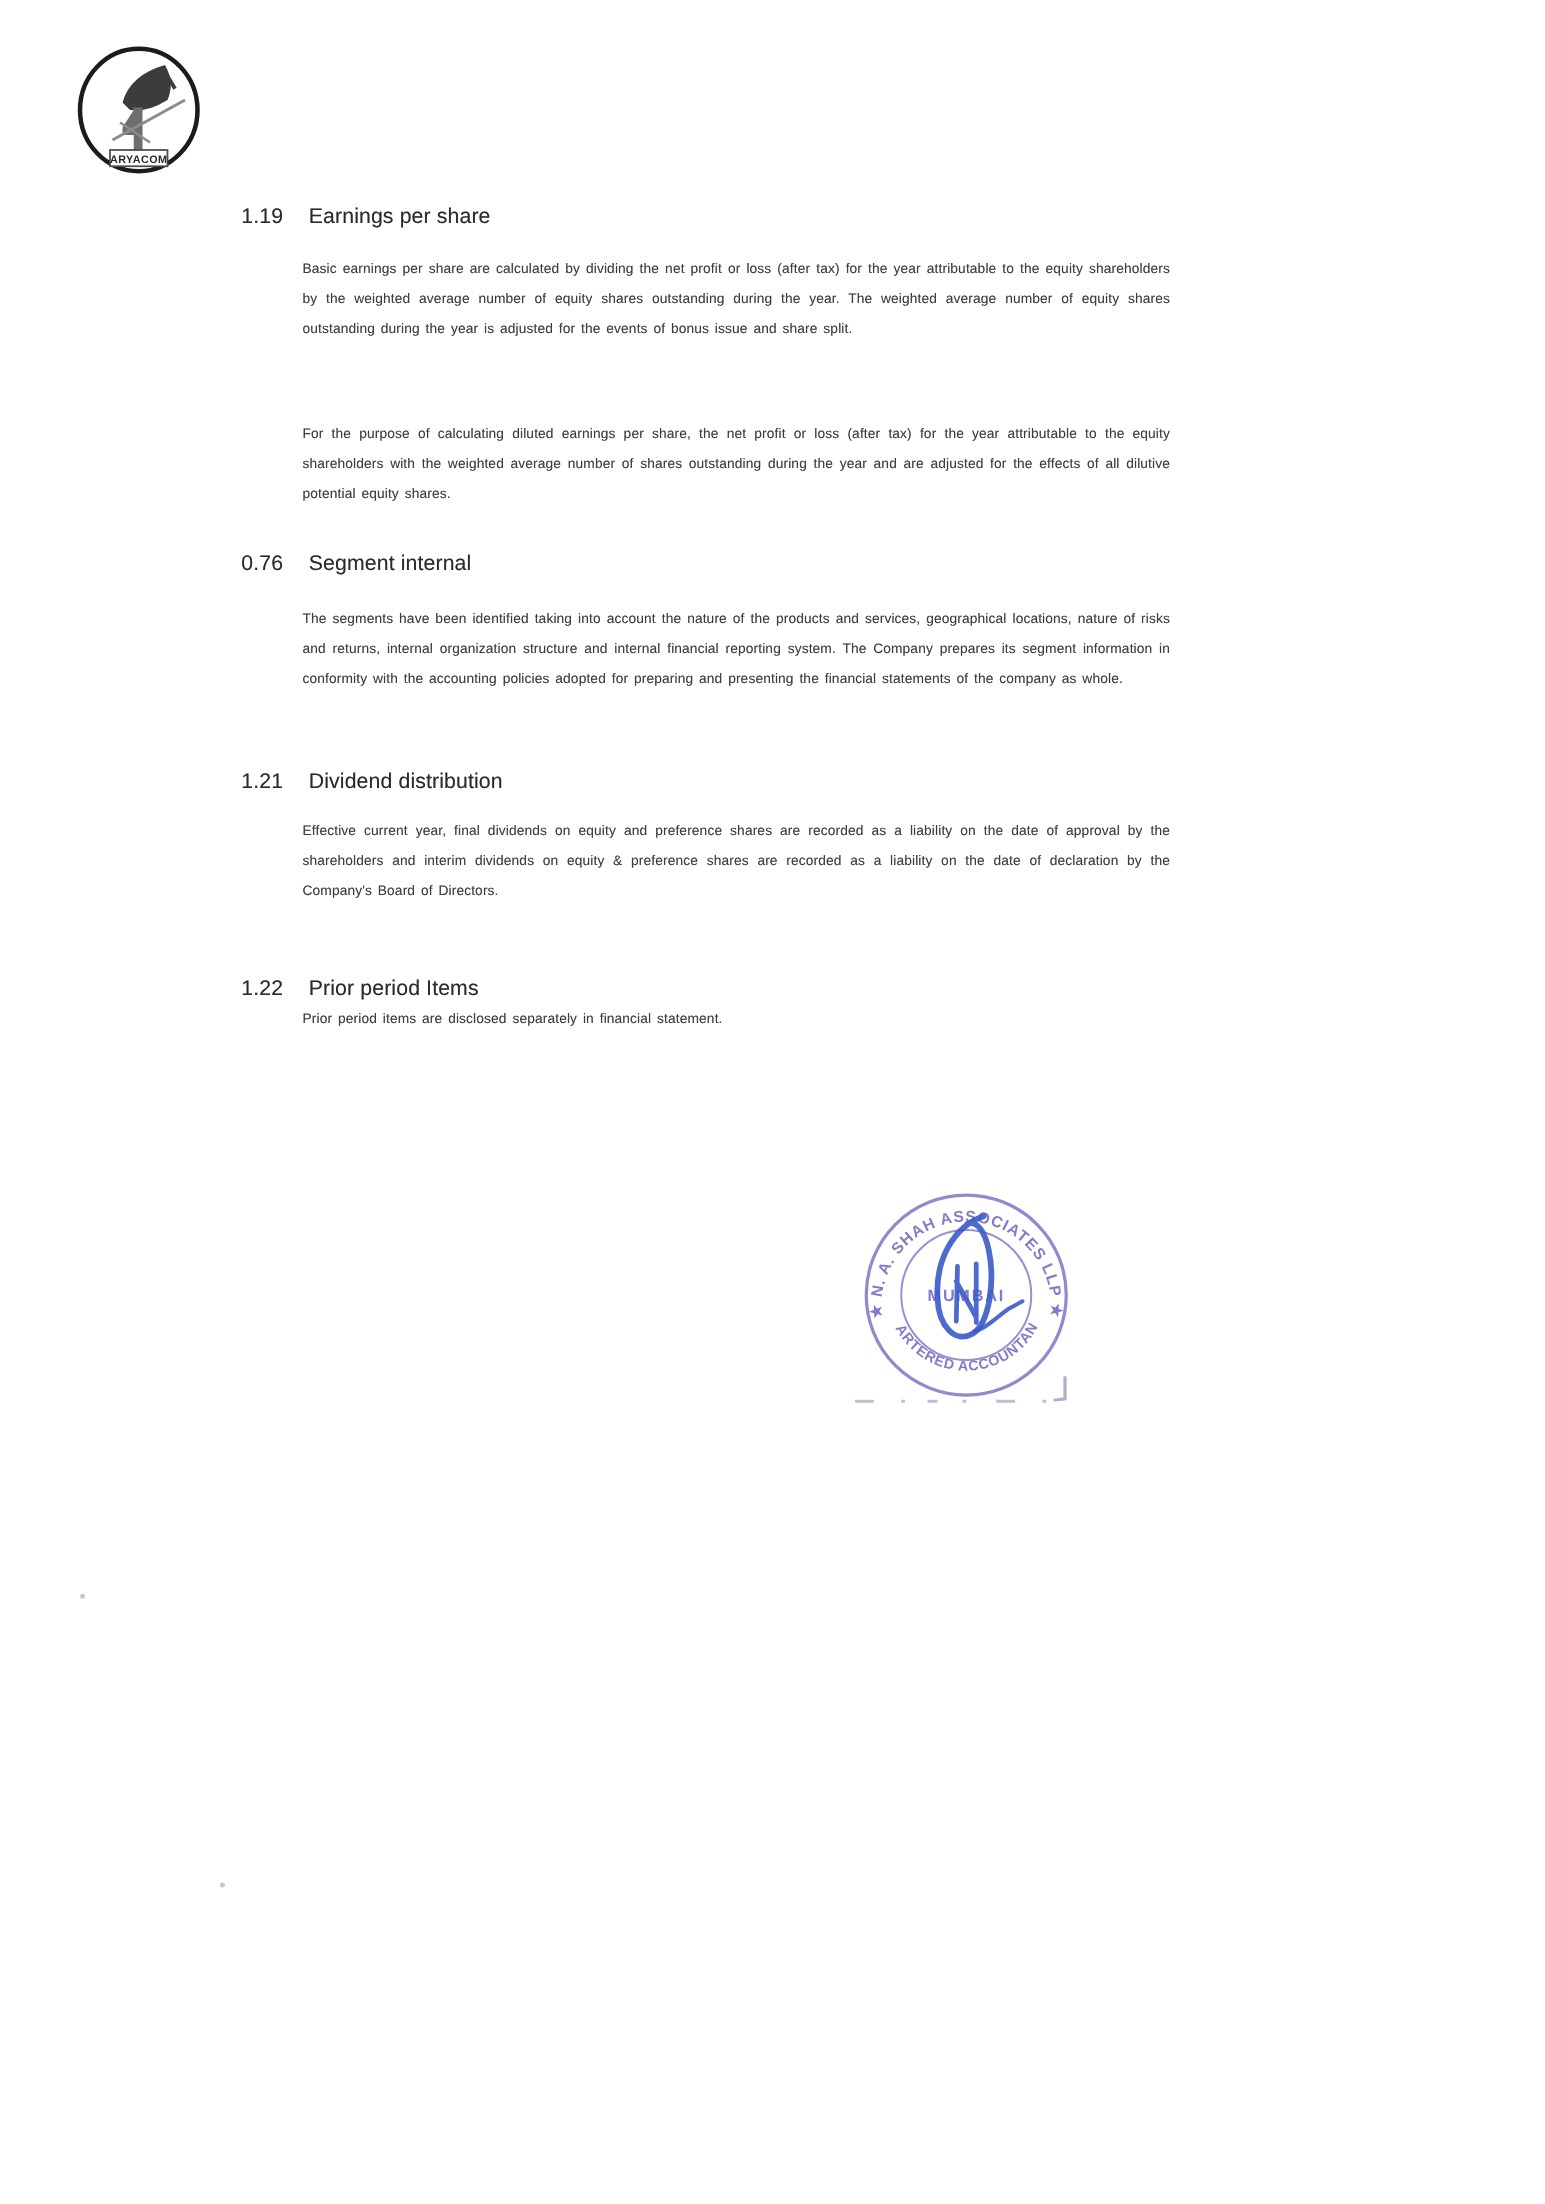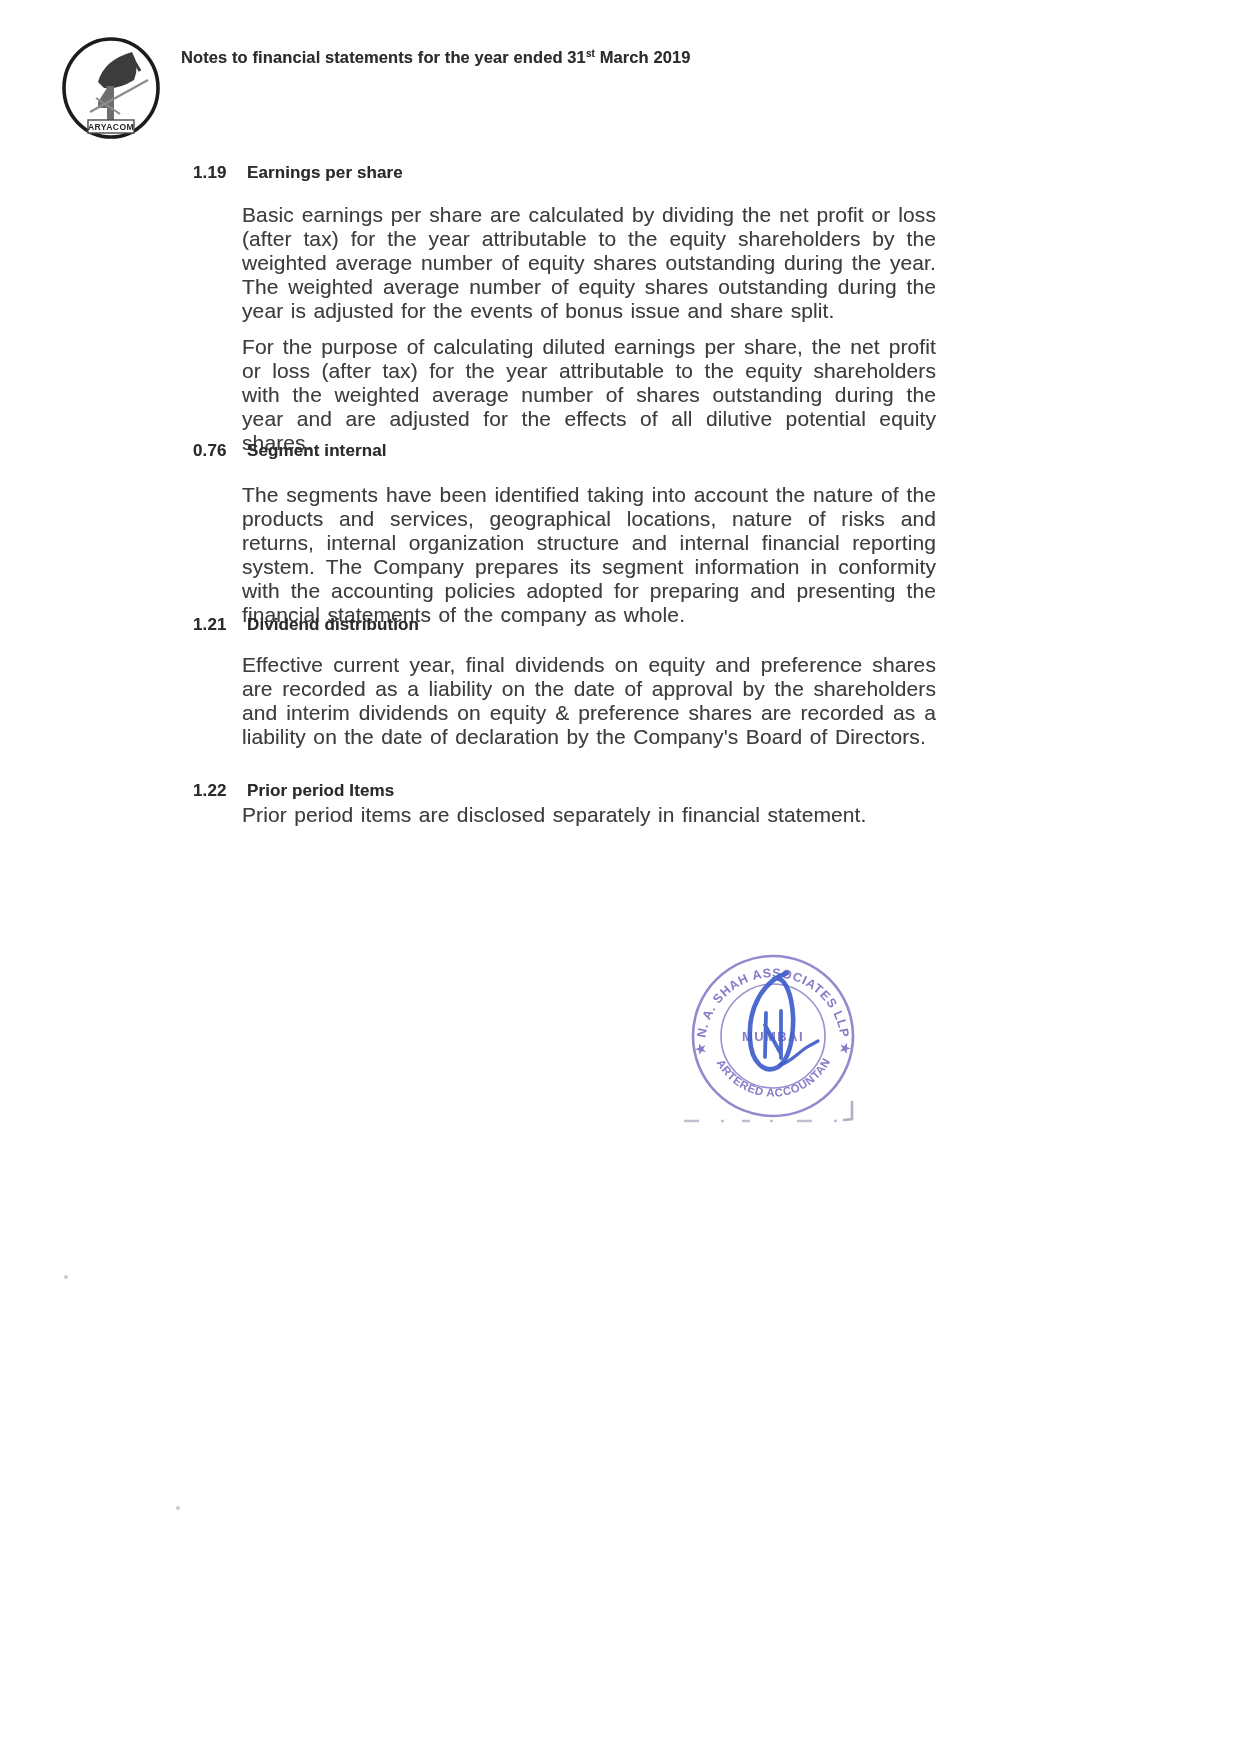--- a/index.html
+++ b/index.html
@@ -28,34 +28,34 @@
     line-height: 22.5px;
     letter-spacing: 0.1px;
     text-shadow: 0 0 0.5px rgba(45,45,45,0.45);
   }
   .header-block sup { font-size: 10px; vertical-align: super; line-height: 0; }
 
   
   .sec-heading {
     left: 193px;
     font-size: 17px;
-    font-weight: bold;
+    font-weight: normal;
     color: #2b2b2b;
     letter-spacing: 0.1px;
     white-space: nowrap;
     text-shadow: 0 0 0.5px rgba(43,43,43,0.4);
   }
   .sec-heading .sec-num {
     display: inline-block;
     width: 54px;
   }
   .para {
     left: 242px;
     width: 694px;
-    font-size: 21px;
+    font-size: 11px;
     line-height: 24px;
     text-align: justify;
     color: #3d3d3d;
     letter-spacing: 0.1px;
     word-spacing: 1.5px;
     text-shadow: 0 0 0.5px rgba(61,61,61,0.35);
   }
 
   
   .stamp {
@@ -90,21 +90,20 @@
     <path d="M46,50 L54,50 L54,84 L47,84 L47,72 L38,72 L38,66 L47,52 Z" fill="#6e6e6e"></path>
     <path d="M30,76 L88,44" stroke="#8c8c8c" stroke-width="2.4"></path>
     <path d="M36,62 L60,78" stroke="#8c8c8c" stroke-width="2"></path>
 
     <rect x="28" y="84" width="46" height="13" fill="#fdfdfd" stroke="#4a4a4a" stroke-width="1.4"></rect>
     <text x="51" y="94" text-anchor="middle" font-family="Liberation Sans, sans-serif" font-size="8.6" font-weight="bold" fill="#2a2a2a" letter-spacing="0.4">ARYACOM</text>
   </svg>
 </div>
 
 <div class="abs header-block">
-  <div><span>Notes to financial statements for the year ended 31</span><sup>st</sup><span> March 2019</span></div>
 </div>
 
 <div class="abs sec-heading" style="top:163px">
   <span class="sec-num">1.19</span><span>Earnings per share</span>
 </div>
 <div class="abs para" style="top:203px">Basic earnings per share are calculated by dividing the net profit or loss (after tax) for the year attributable to the equity shareholders by the weighted average number of equity shares outstanding during the year. The weighted average number of equity shares outstanding during the year is adjusted for the events of bonus issue and share split.</div>
 <div class="abs para" style="top:335px">For the purpose of calculating diluted earnings per share, the net profit or loss (after tax) for the year attributable to the equity shareholders with the weighted average number of shares outstanding during the year and are adjusted for the effects of all dilutive potential equity shares.</div>
 
 <div class="abs sec-heading" style="top:441px">
   <span class="sec-num">0.76</span><span>Segment internal</span>

